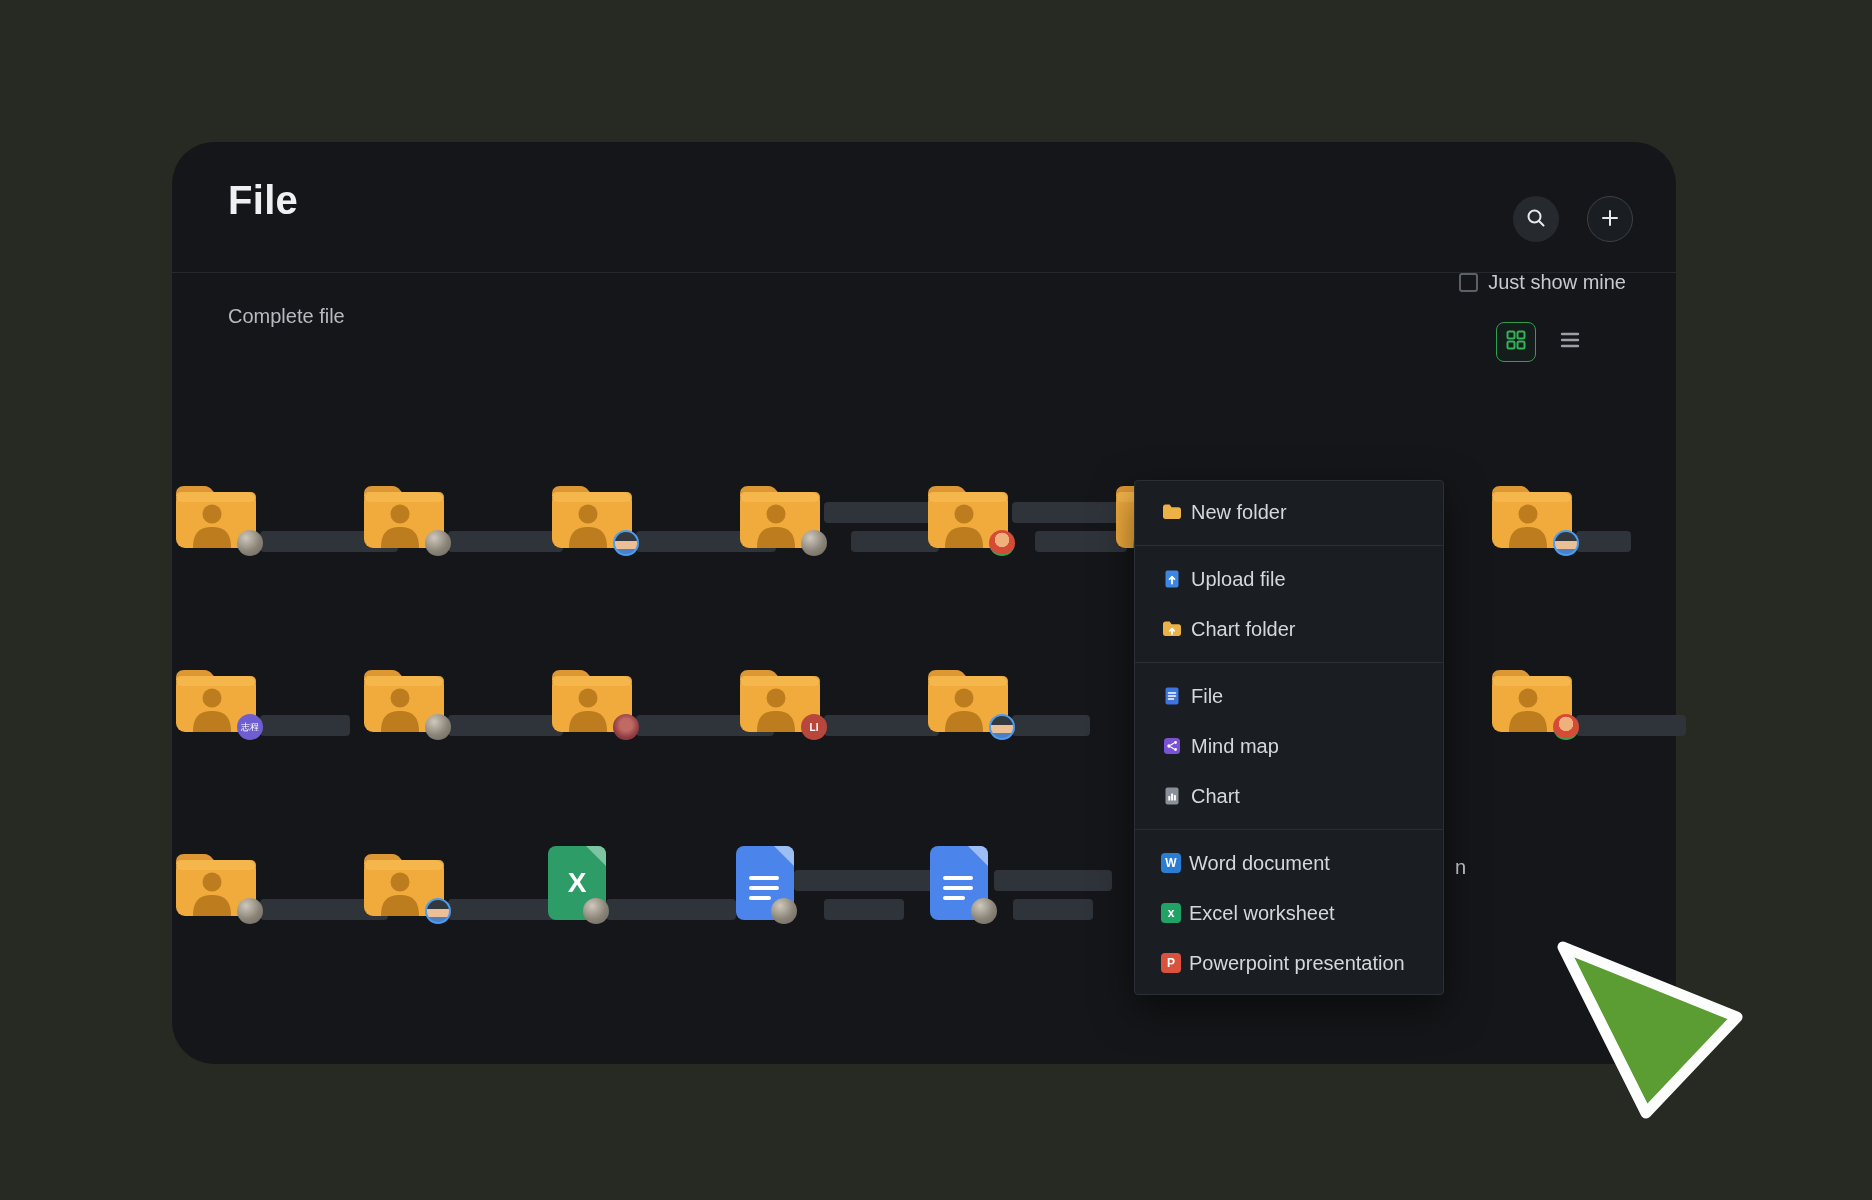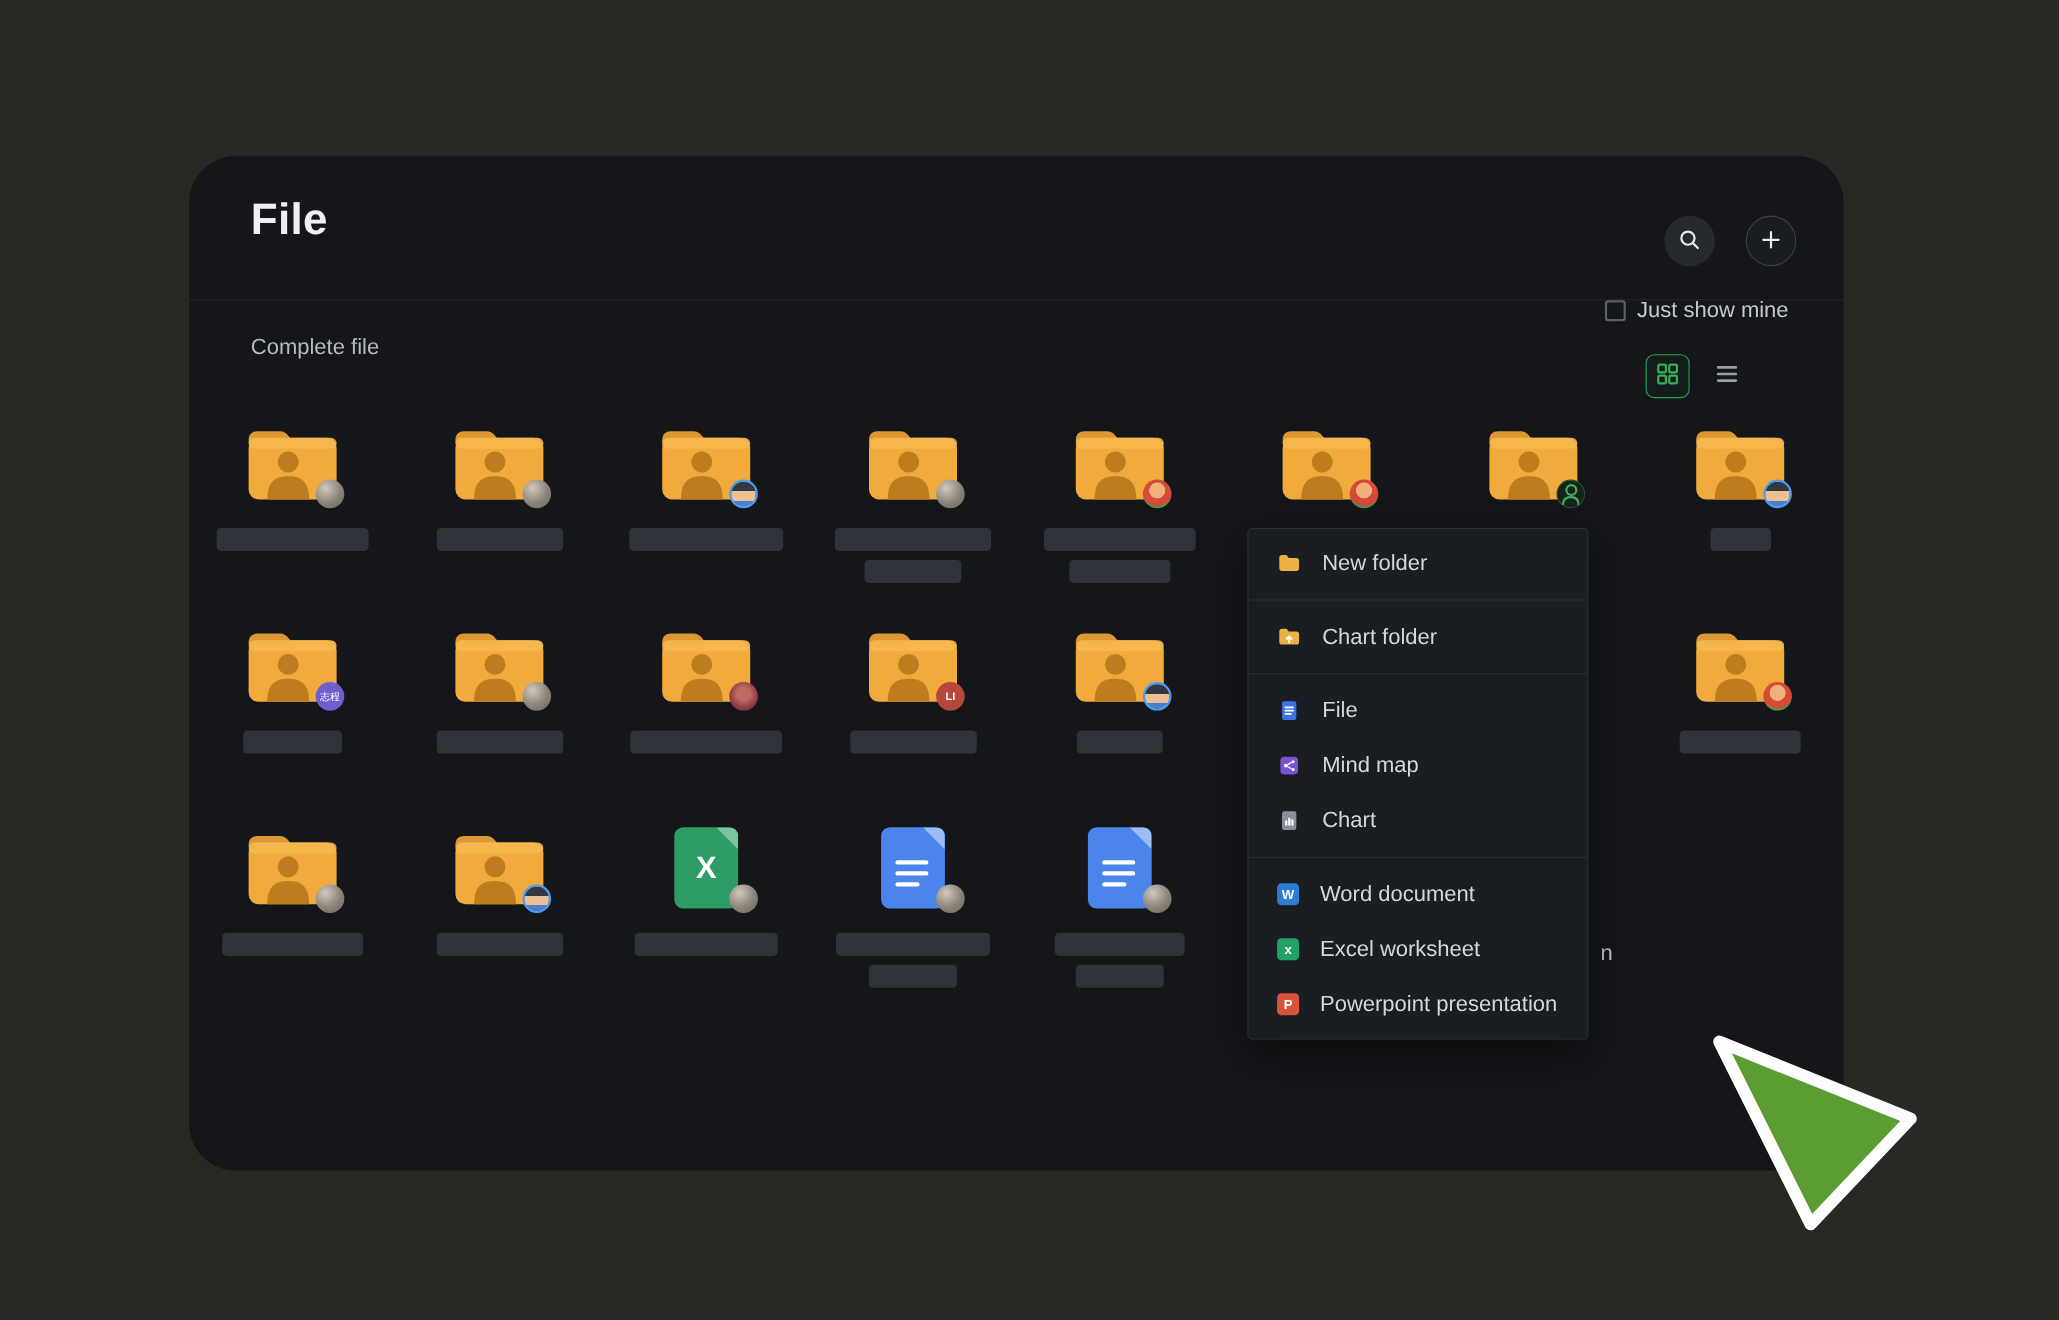--- a/index.html
+++ b/index.html
@@ -26,21 +26,21 @@
   .right-controls{display:flex;align-items:center;gap:28px;flex-direction:column;}
   .check-wrap{display:flex;align-items:center;gap:10px;color:#c6c9ce;font-size:20px;cursor:pointer;}
   .checkbox{width:19px;height:19px;border:2px solid #5c6168;border-radius:3px;background:transparent;box-sizing:border-box;}
   .view-group{display:flex;align-items:center;gap:14px;}
   .view-btn{width:40px;height:40px;border-radius:8px;display:flex;align-items:center;justify-content:center;
     background:transparent;border:1.5px solid transparent;cursor:pointer;padding:0;}
   .view-btn.grid-active{border-color:#2fa14d;background:rgba(47,161,77,.06);}
   
   .grid{position:absolute;left:0;top:226px;width:1504px;display:grid;
     grid-template-columns:repeat(8,188px);grid-auto-rows:184px;}
-  .cell{display:flex;flex-direction:column;align-items:center;padding-top:16px;cursor:pointer;}
+  .cell{display:flex;flex-direction:row;align-items:flex-end;padding-top:16px;cursor:pointer;}
   .icon-wrap{position:relative;width:88px;height:74px;}
   .badge{position:absolute;right:-3px;bottom:-4px;width:26px;height:26px;border-radius:50%;
     display:flex;align-items:center;justify-content:center;font-size:9px;color:#fff;box-sizing:border-box;overflow:hidden;}
   .badge.cat{background:radial-gradient(circle at 35% 30%,#cfc9bd,#8a8378 55%,#6b655c);}
   .badge.boy{background:linear-gradient(180deg,#33383f 40%,#ecc096 40% 78%,#4d7fc4 78%);border:2px solid #4a9df2;}
   .badge.toon{background:radial-gradient(circle at 50% 38%,#f0b07c 34%,#d64a38 36% 68%,#3f9e4c 70%);}
   .badge.purple{background:#6f5ed2;}
   .badge.red{background:#b7463c;font-size:10px;font-weight:700;}
   .badge.maroon{background:radial-gradient(circle at 50% 42%,#c06a63 30%,#8c3a42 65%);}
   .badge.share{background:#17231b;border:1px solid #2c4c36;overflow:visible;}
@@ -58,21 +58,21 @@
   .excel .fold{background:#7cc4a2;}
   .docblue .fold{background:#9dbef5;}
   .bigletter{position:absolute;inset:0;display:flex;align-items:center;justify-content:center;
     color:#fff;font-size:28px;font-weight:700;}
   .dline{position:absolute;left:13px;height:4px;border-radius:2px;background:#fff;width:30px;}
   .dline.l0{top:30px}.dline.l1{top:40px}.dline.l2{top:50px;width:22px}
   
   .menu{position:absolute;left:962px;top:338px;width:308px;background:#1a1d21;
     border:1px solid #2c3036;border-radius:4px;padding:6px 0;
     box-shadow:0 14px 40px rgba(0,0,0,.5);z-index:40;}
-  .menu-item{display:flex;align-items:center;gap:19px;height:50px;padding:0 26px;
+  .menu-item{display:flex;align-items:center;gap:8px;height:50px;padding:0 26px;
     color:#d5d8db;font-size:20px;cursor:pointer;}
   .msep{height:1px;background:#2a2e33;margin:8px 0;}
   .mi{width:22px;height:22px;display:flex;align-items:center;justify-content:center;flex:none;}
   .letterbox{width:20px;height:20px;border-radius:4px;color:#fff;font-weight:700;font-size:12px;
     display:flex;align-items:center;justify-content:center;}
   .lb-word{background:#2b7cd3}.lb-excel{background:#21a366}.lb-ppt{background:#d8523e}
   .partial{position:absolute;left:1283px;top:714px;font-size:20px;color:#c6c9cd;z-index:30;}
   
   .cursor{position:absolute;left:1545px;top:930px;z-index:100;}
 </style>
@@ -410,20 +410,30 @@
         <svg width="22" height="22" viewBox="0 0 22 22">
             <path d="M2 6c0-1.4 1-2.4 2.4-2.4h4.2l2 2.6h7c1.4 0 2.4 1 2.4 2.4v7c0 1.4-1 2.4-2.4 2.4H4.4C3 18 2 17 2 15.6Z" fill="#ecb245"></path>
           </svg>
       </span>
       <span class="milabel">New folder</span>
     </div>
     <div class="msep"></div>
     <div class="menu-item">
       <span class="mi">
         <svg width="22" height="22" viewBox="0 0 22 22">
+            <rect x="4.5" y="2.5" width="13" height="17" rx="2" fill="#3d87e4"></rect>
+            <path d="M11 15.5V9" stroke="#fff" stroke-width="1.8" stroke-linecap="round"></path>
+            <path d="M8.6 11.2 11 8.8l2.4 2.4" stroke="#fff" fill="none" stroke-width="1.8" stroke-linecap="round" stroke-linejoin="round"></path>
+          </svg>
+      </span>
+      <span class="milabel">Upload file</span>
+    </div>
+    <div class="menu-item">
+      <span class="mi">
+        <svg width="22" height="22" viewBox="0 0 22 22">
             <path d="M2 6c0-1.4 1-2.4 2.4-2.4h4.2l2 2.6h7c1.4 0 2.4 1 2.4 2.4v7c0 1.4-1 2.4-2.4 2.4H4.4C3 18 2 17 2 15.6Z" fill="#ecb245"></path>
             <path d="M11 16v-5" stroke="#fff" stroke-width="1.8" stroke-linecap="round"></path>
             <path d="M8.8 12.8 11 10.6l2.2 2.2" stroke="#fff" fill="none" stroke-width="1.8" stroke-linecap="round" stroke-linejoin="round"></path>
           </svg>
       </span>
       <span class="milabel">Chart folder</span>
     </div>
     <div class="msep"></div>
     <div class="menu-item">
       <span class="mi">

